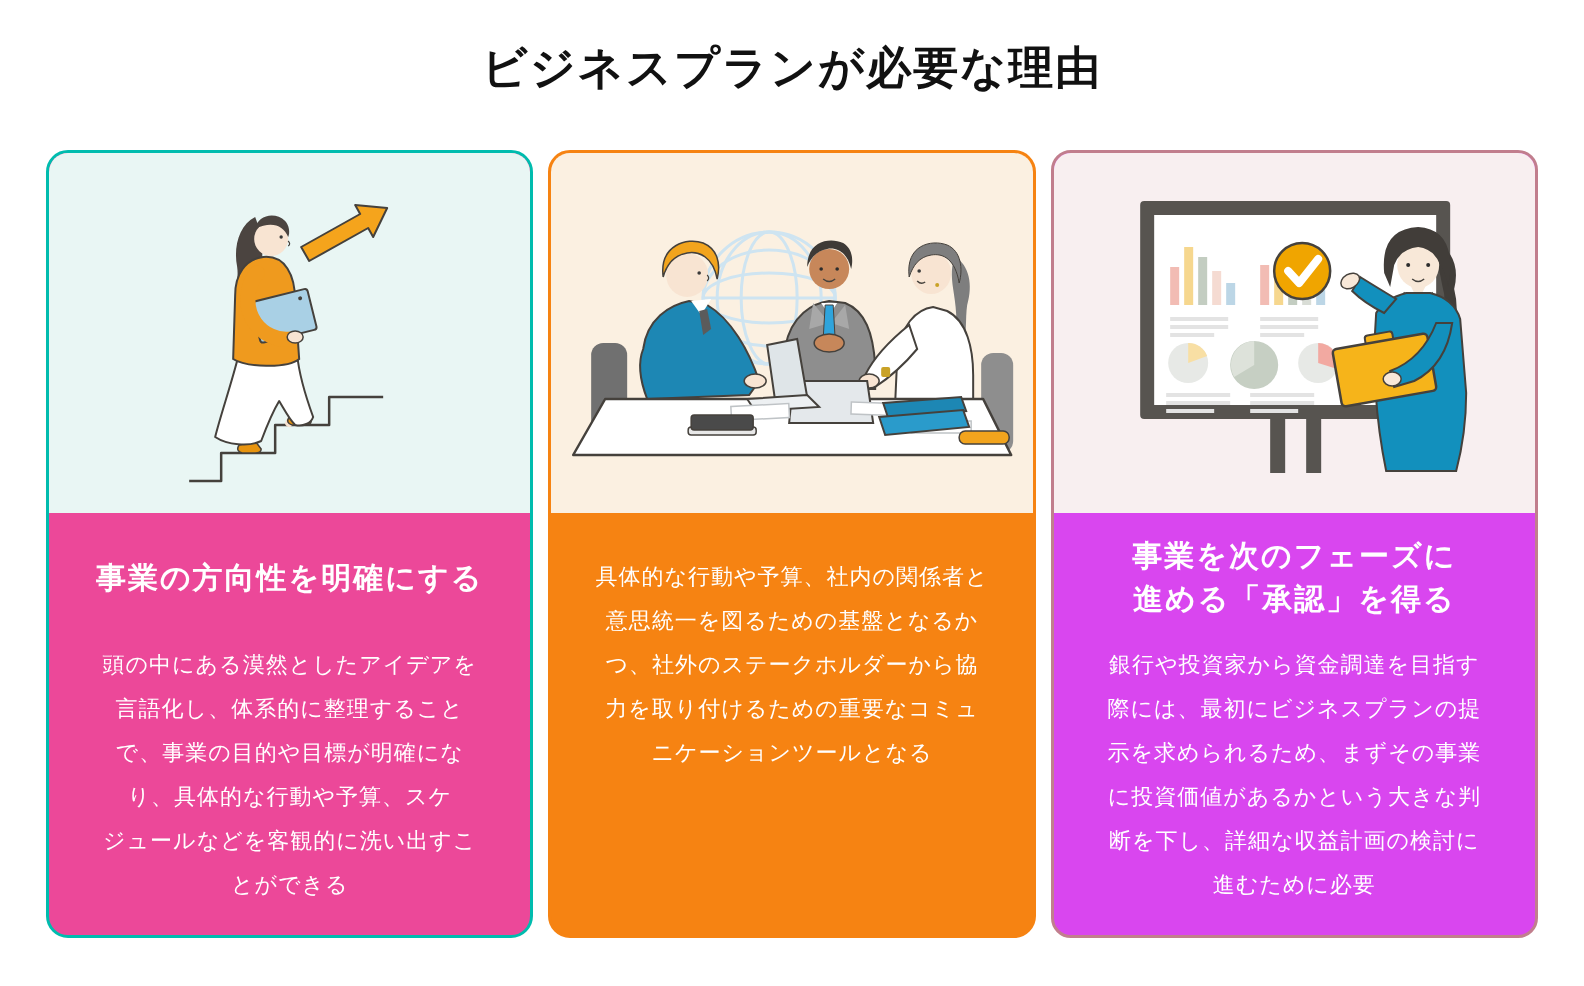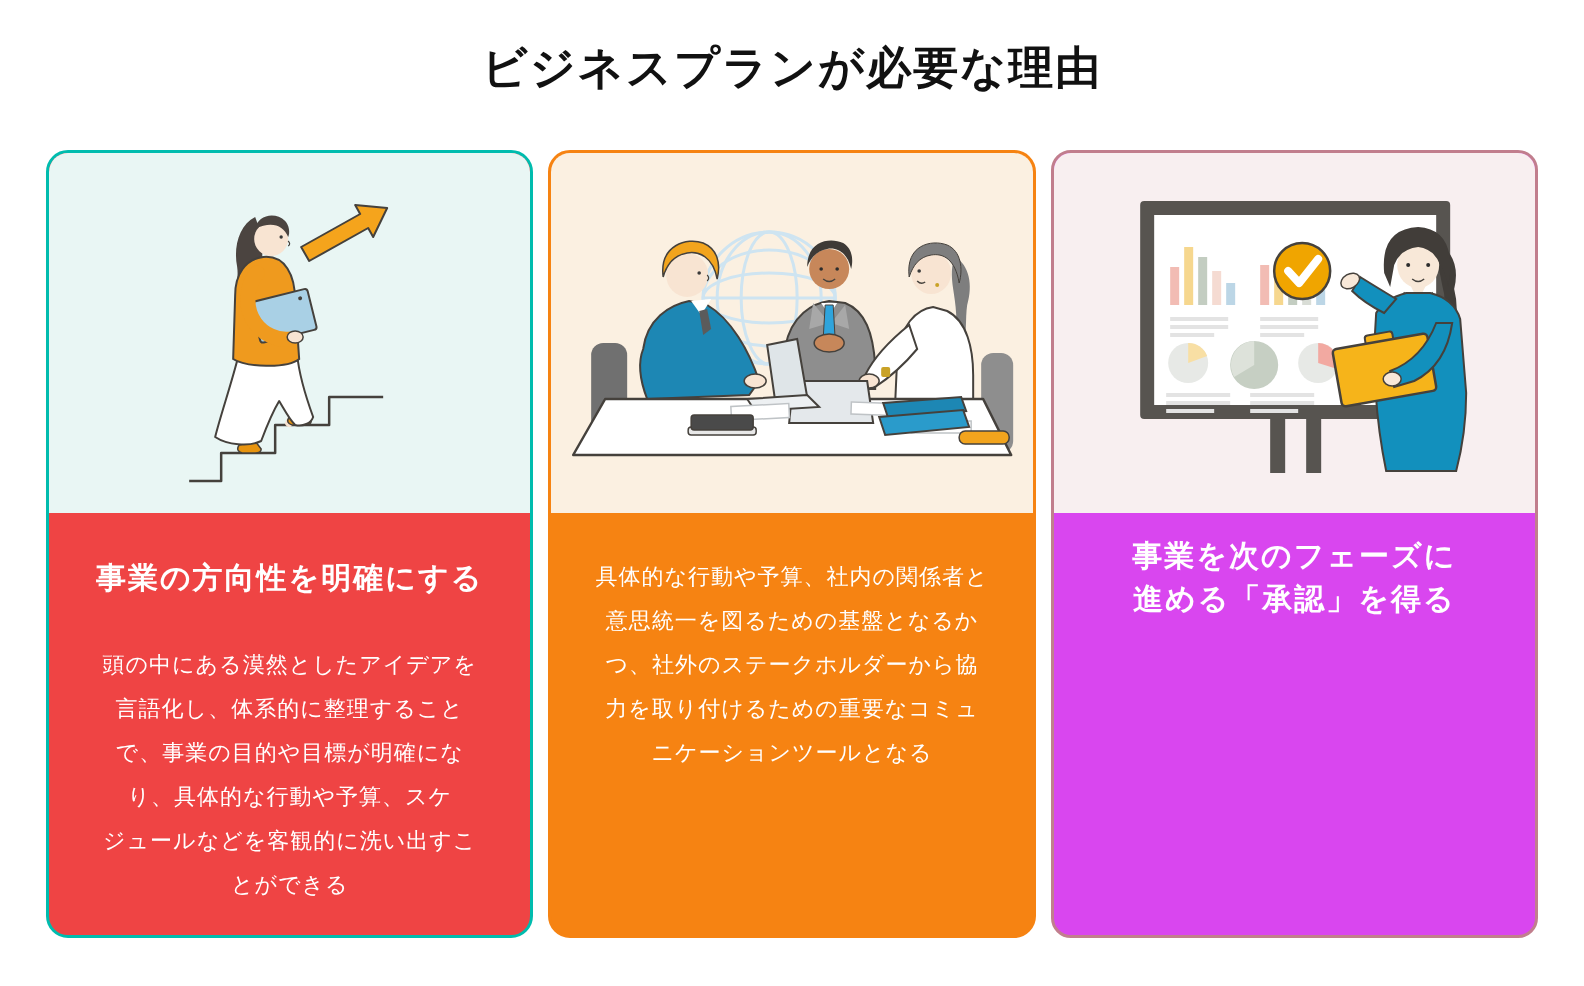--- a/index.html
+++ b/index.html
@@ -13,21 +13,21 @@
     font-size:45px;line-height:64px;font-weight:800;letter-spacing:2px;color:#111111;
   }
   .cards{
     display:grid;grid-template-columns:repeat(3,1fr);gap:15px;
     margin:50px 46px 0;
   }
   .card{
     box-sizing:border-box;height:788px;border-radius:22px;overflow:hidden;
     border:3px solid;display:flex;flex-direction:column;
   }
-  .card-teal  {border-color:#00BCAE;background:#ef4444;}
+  .card-teal  {border-color:#00BCAE;background:#ec4899;}
   .card-orange{border-color:#F68312;background:#F68312;}
   .card-mauve {border-color:#C17E8D;background:#d946ef;border-radius:20px;}
   .panel{height:360px;flex:none;}
   .card-teal   .panel{background:#E9F6F4;}
   .card-orange .panel{background:#FBF0E1;}
   .card-mauve  .panel{background:#F8EFF0;}
   .panel svg{display:block;width:100%;height:100%;}
   .content{flex:1;color:#ffffff;text-align:center;padding:20px 18px 0;}
   .heading{
     margin:0;font-size:30px;line-height:43px;font-weight:800;letter-spacing:2px;
@@ -239,17 +239,23 @@
               <rect x="282" y="188" width="96" height="58" rx="4" fill="#F6B41A" stroke="#45413C" stroke-width="2.5"></rect>
             </g>
             <path d="M398 170 Q392 212 360 228 L340 234 L336 218 Q368 206 382 170 Z" fill="#1290BD" stroke="#45413C" stroke-width="2"></path>
             <ellipse cx="338" cy="226" rx="9" ry="7" fill="#F8E8D8" stroke="#45413C" stroke-width="1.5"></ellipse>
           </g>
         </svg>
       </div>
       <div class="content">
         <h2 class="heading">事業を次のフェーズに
 進める「承認」を得る</h2>
+        <p class="body-text">銀行や投資家から資金調達を目指す
+際には、最初にビジネスプランの提
+示を求められるため、まずその事業
+に投資価値があるかという大きな判
+断を下し、詳細な収益計画の検討に
+進むために必要</p>
       </div>
     </article>
 
   </section>
 </main>
 
 </body></html>

